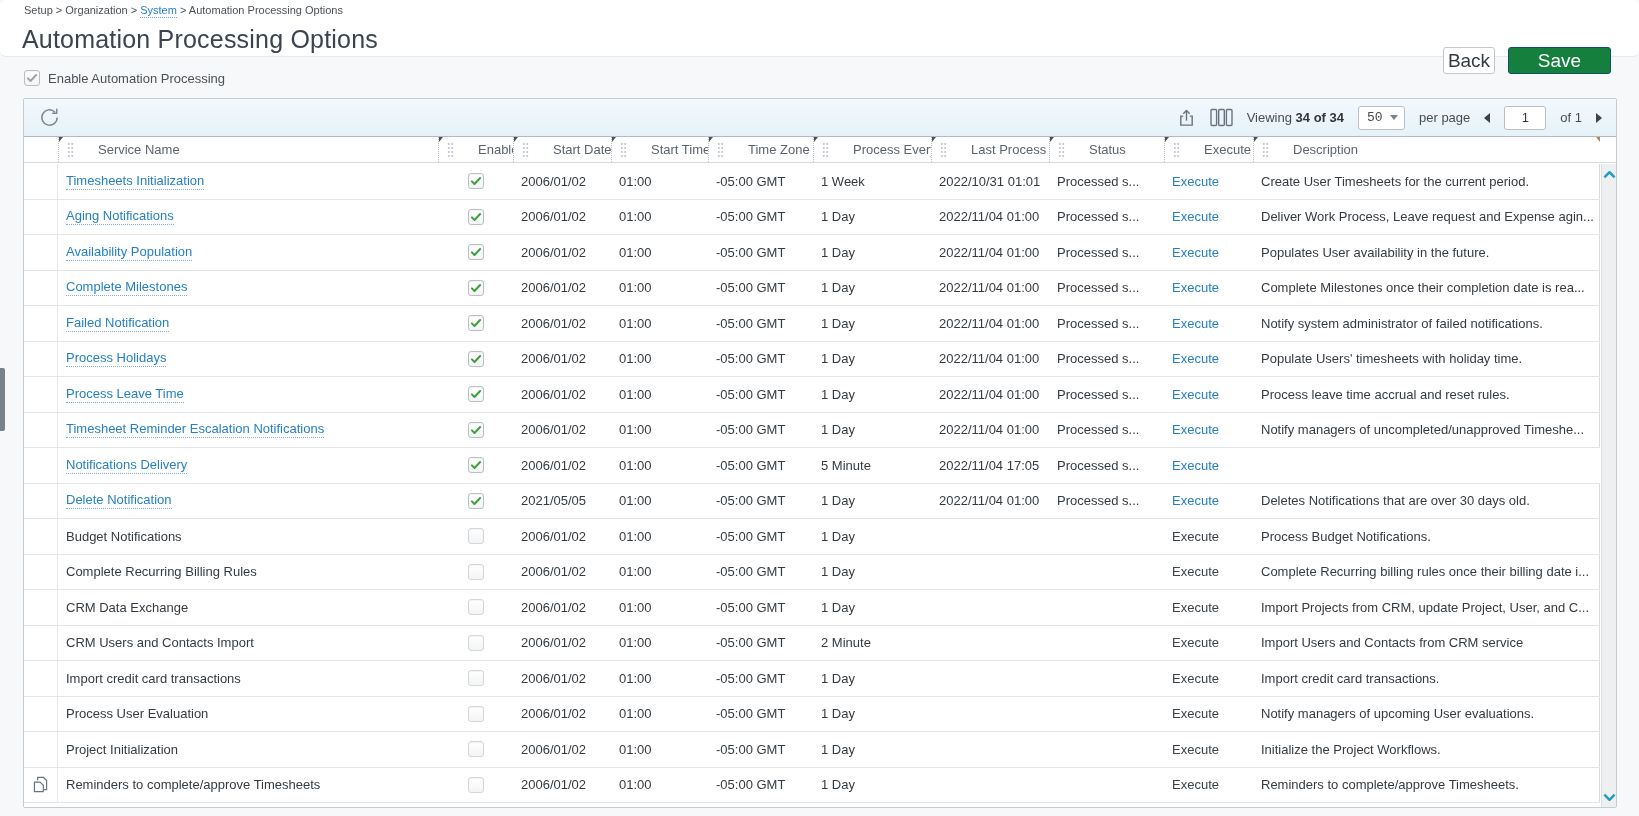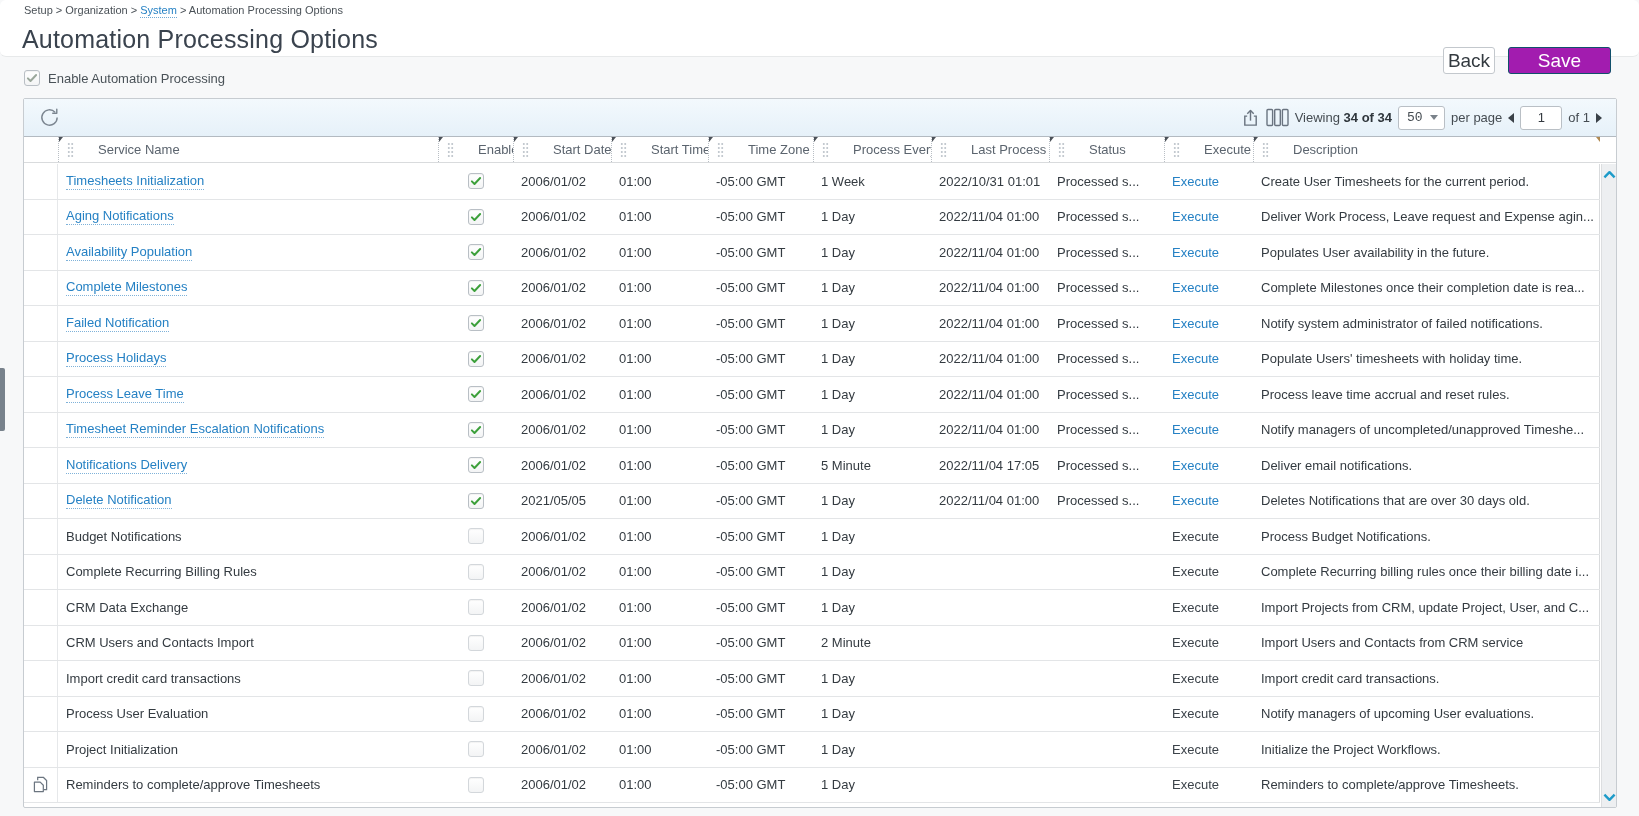--- a/index.html
+++ b/index.html
@@ -10,40 +10,40 @@
   }
   .top-header { position:absolute; top:0; left:0; right:0; height:57px; background:#fff; border-bottom:1px solid #e7e9ea;border-radius:6px; }
   .breadcrumb { position:absolute; top:4px; left:24px; font-size:11px; color:#4a5157; white-space:nowrap; }
   .bc-sep { color:#4a5157; }
   .bc-item { color:#4a5157; }
   .bc-link { color:#2581c4; border-bottom:1px dotted #6fa9d4; padding-bottom:1px; cursor:pointer; }
   .page-title { position:absolute; top:25px; left:22px; font-size:25px; font-weight:400; color:#3a434e; letter-spacing:.2px; }
   .header-actions { position:absolute; top:23px; right:28px; display:flex; gap:13px; }
   .btn { font-size:19px; height:27px; display:flex; align-items:center; justify-content:center; border-radius:3px; cursor:pointer;margin-top:24px; }
   .btn-back { width:52px; background:#fff; border:1px solid #c3c8cd; color:#333a40; }
-  .btn-save { width:103px; background:#a21caf; border:1px solid #11506b; color:#fff; }
+  .btn-save { width:103px; background:#15803d; border:1px solid #11506b; color:#fff; }
 
   .enable-row { position:absolute; top:70px; left:24px; display:flex; align-items:center; gap:8px; font-size:13px; color:#4a5258; }
 
   .cb { width:16px; height:16px; border:1px solid #b9bfc5; border-radius:3px;
         background:linear-gradient(#ffffff,#f3f4f5); box-shadow:inset 0 1px 1px rgba(0,0,0,.05);
         display:flex; align-items:center; justify-content:center; cursor:pointer; flex:0 0 auto; }
   .cb.unchecked { border-color:#d3d7db; }
   .cb svg { display:block; }
   .cb.muted { color:#9aa79b; }
   .cb.green { color:#3da03b; }
 
   .table-wrap { position:absolute; top:98px; left:23px; right:22px; bottom:8px;
         background:#fff; border:1px solid #c7ccd1; border-radius:2px; }
 
   .toolbar { position:absolute; top:0; left:0; right:0; height:38px;
         background:linear-gradient(#f3f9fd,#e6f1f9); border-bottom:1px solid #b3bac1;
         display:flex; align-items:center; justify-content:space-between; padding:0 14px; }
   .toolbar-left, .toolbar-right { display:flex; align-items:center; }
-  .toolbar-right { gap:6px; font-size:13px; color:#454c52; }
+  .toolbar-right { gap:14px; font-size:13px; color:#454c52; }
   .tb-icon { display:flex; align-items:center; cursor:pointer; }
   .viewing { white-space:nowrap; }
   .viewing b { font-weight:700; color:#2f363c; }
   .select-box { width:47px; height:24px; background:#fff; border:1px solid #b9bfc5; border-radius:3px;
         display:flex; align-items:center; justify-content:space-between; padding:0 6px 0 8px; cursor:pointer;font-family:Liberation Mono, monospace; }
   .caret-down { width:0; height:0; border-left:4px solid transparent; border-right:4px solid transparent; border-top:5px solid #7a828a; }
   .pg-arrow { width:0; height:0; cursor:pointer; }
   .pg-prev { border-top:5px solid transparent; border-bottom:5px solid transparent; border-right:6px solid #3a4148; }
   .pg-next { border-top:5px solid transparent; border-bottom:5px solid transparent; border-left:6px solid #3a4148; }
   .page-input { width:42px; height:24px; border:1px solid #b9bfc5; border-radius:3px; text-align:center;
@@ -391,21 +391,20 @@
         </div>
         <div class="c3">2006/01/02</div>
         <div class="c4">01:00</div>
         <div class="c5">-05:00 GMT</div>
         <div class="c6">5 Minute</div>
         <div class="c7">2022/11/04 17:05</div>
         <div class="c8">Processed s...</div>
         <div class="c9">
           <span class="exec-link">Execute</span>
         </div>
-        <div class="c10">Deliver email notifications.</div>
       </div>
       <div class="grow g">
         <div class="c0"></div>
         <div class="c1">
           <span class="svc-link">Delete Notification</span>
         </div>
         <div class="c2">
           <div class="cb green">
             <svg width="12" height="12" viewBox="0 0 16 16">
               <path d="M2.5 8.5l3.5 3.5L13.5 4" fill="none" stroke="currentColor" stroke-width="2.6" stroke-linecap="round" stroke-linejoin="round"></path>

